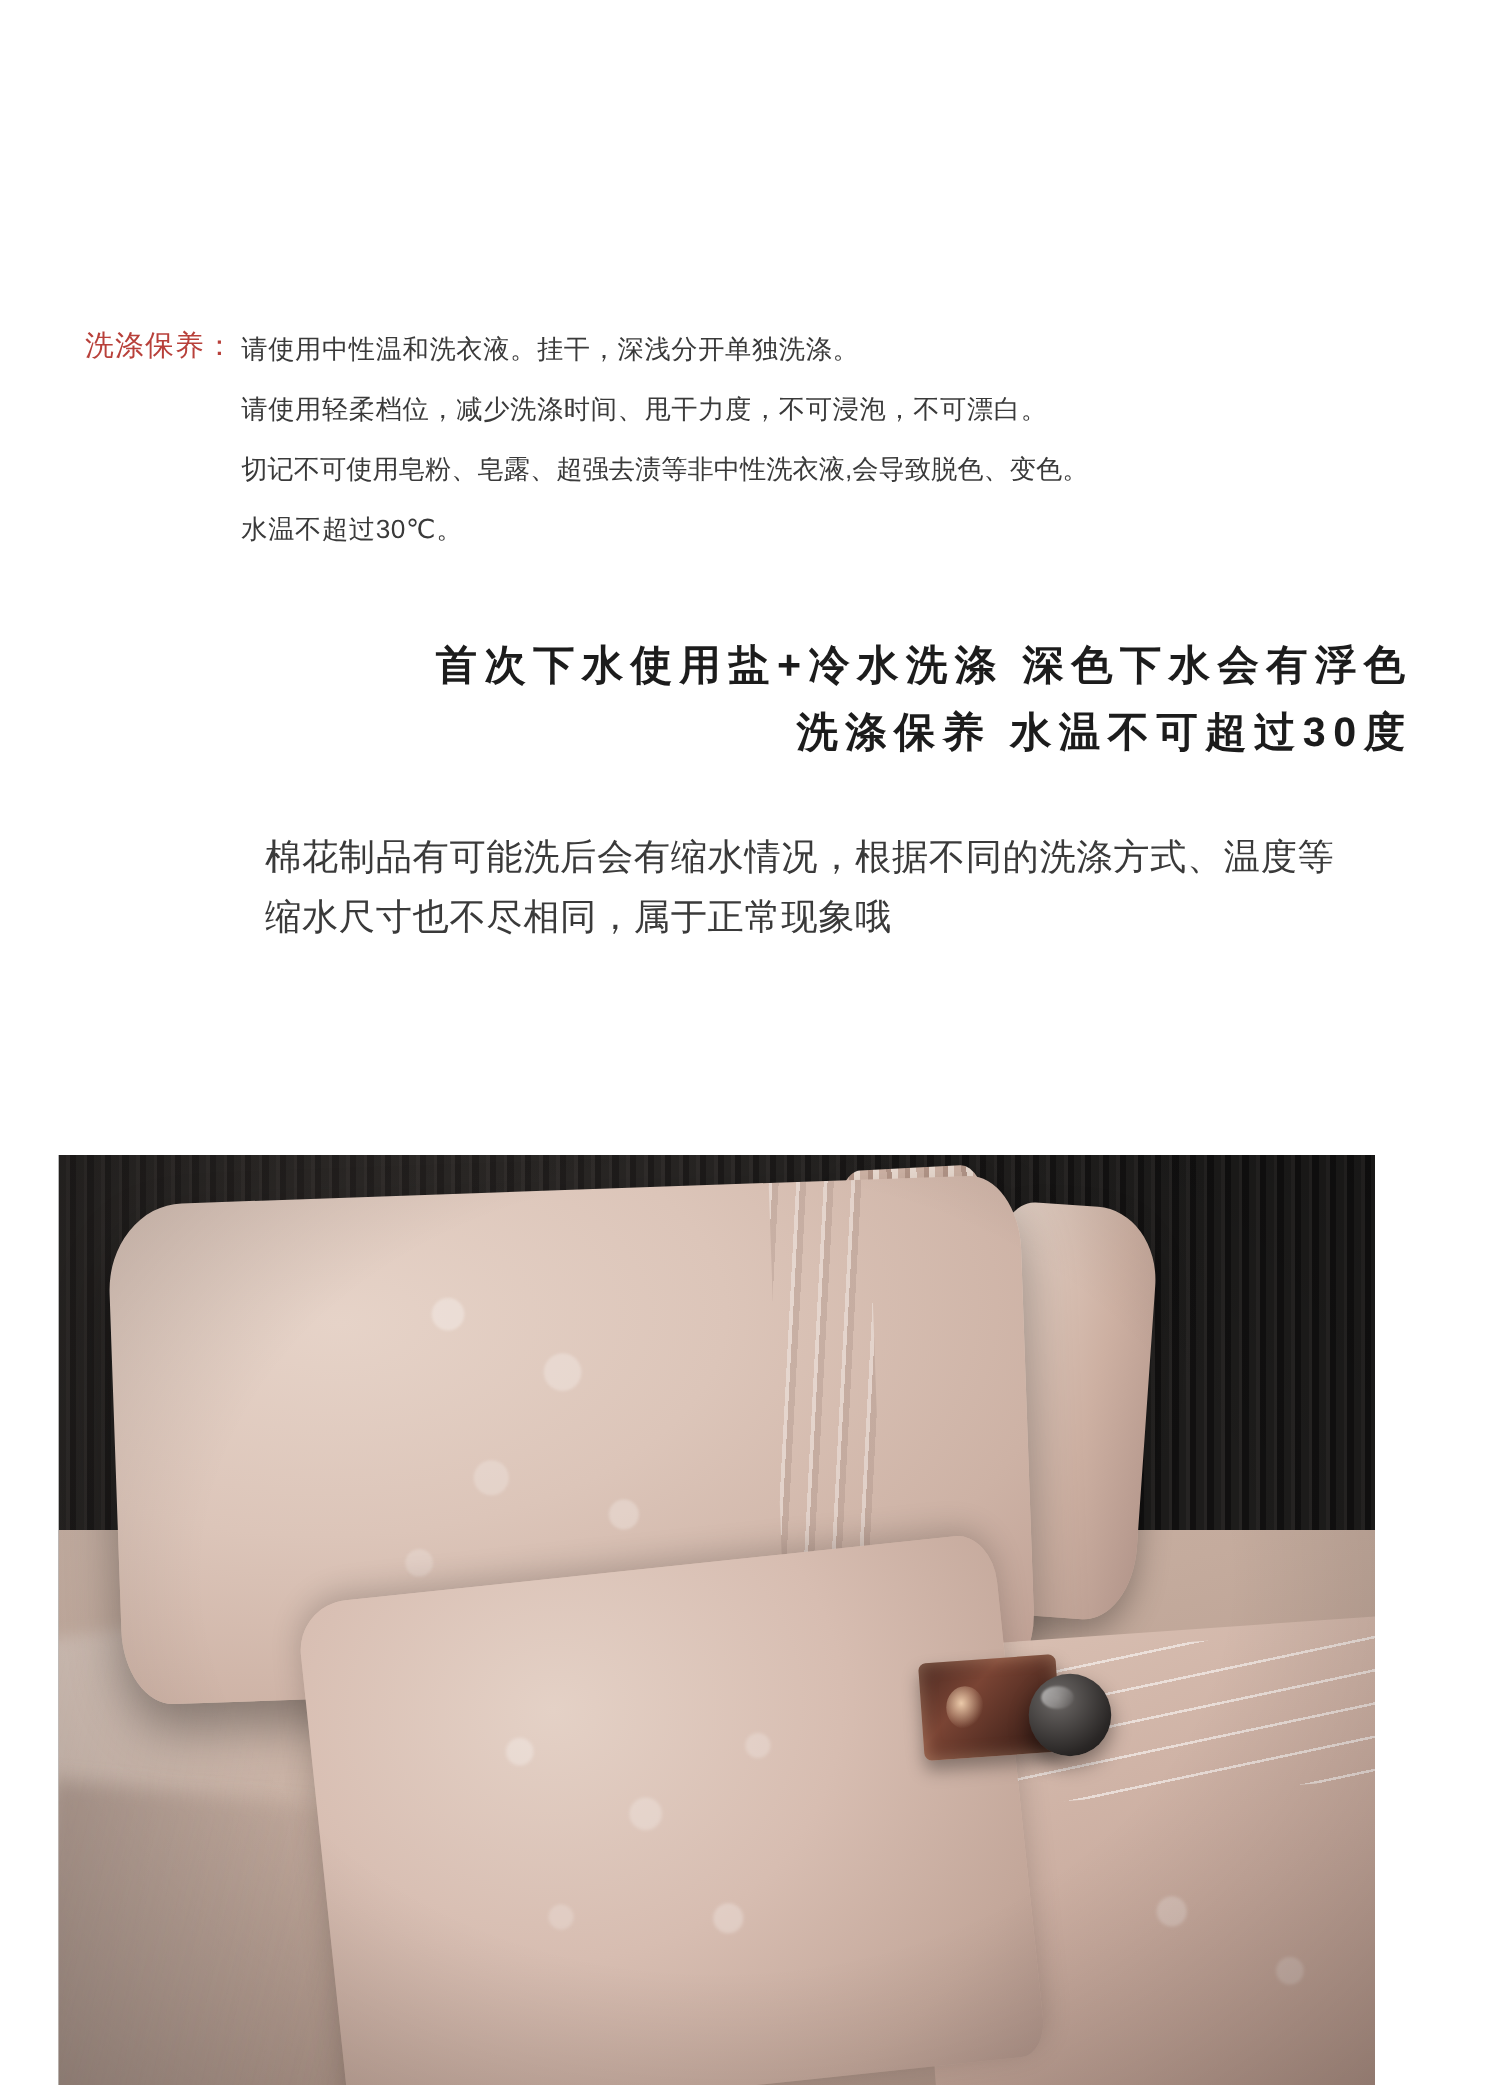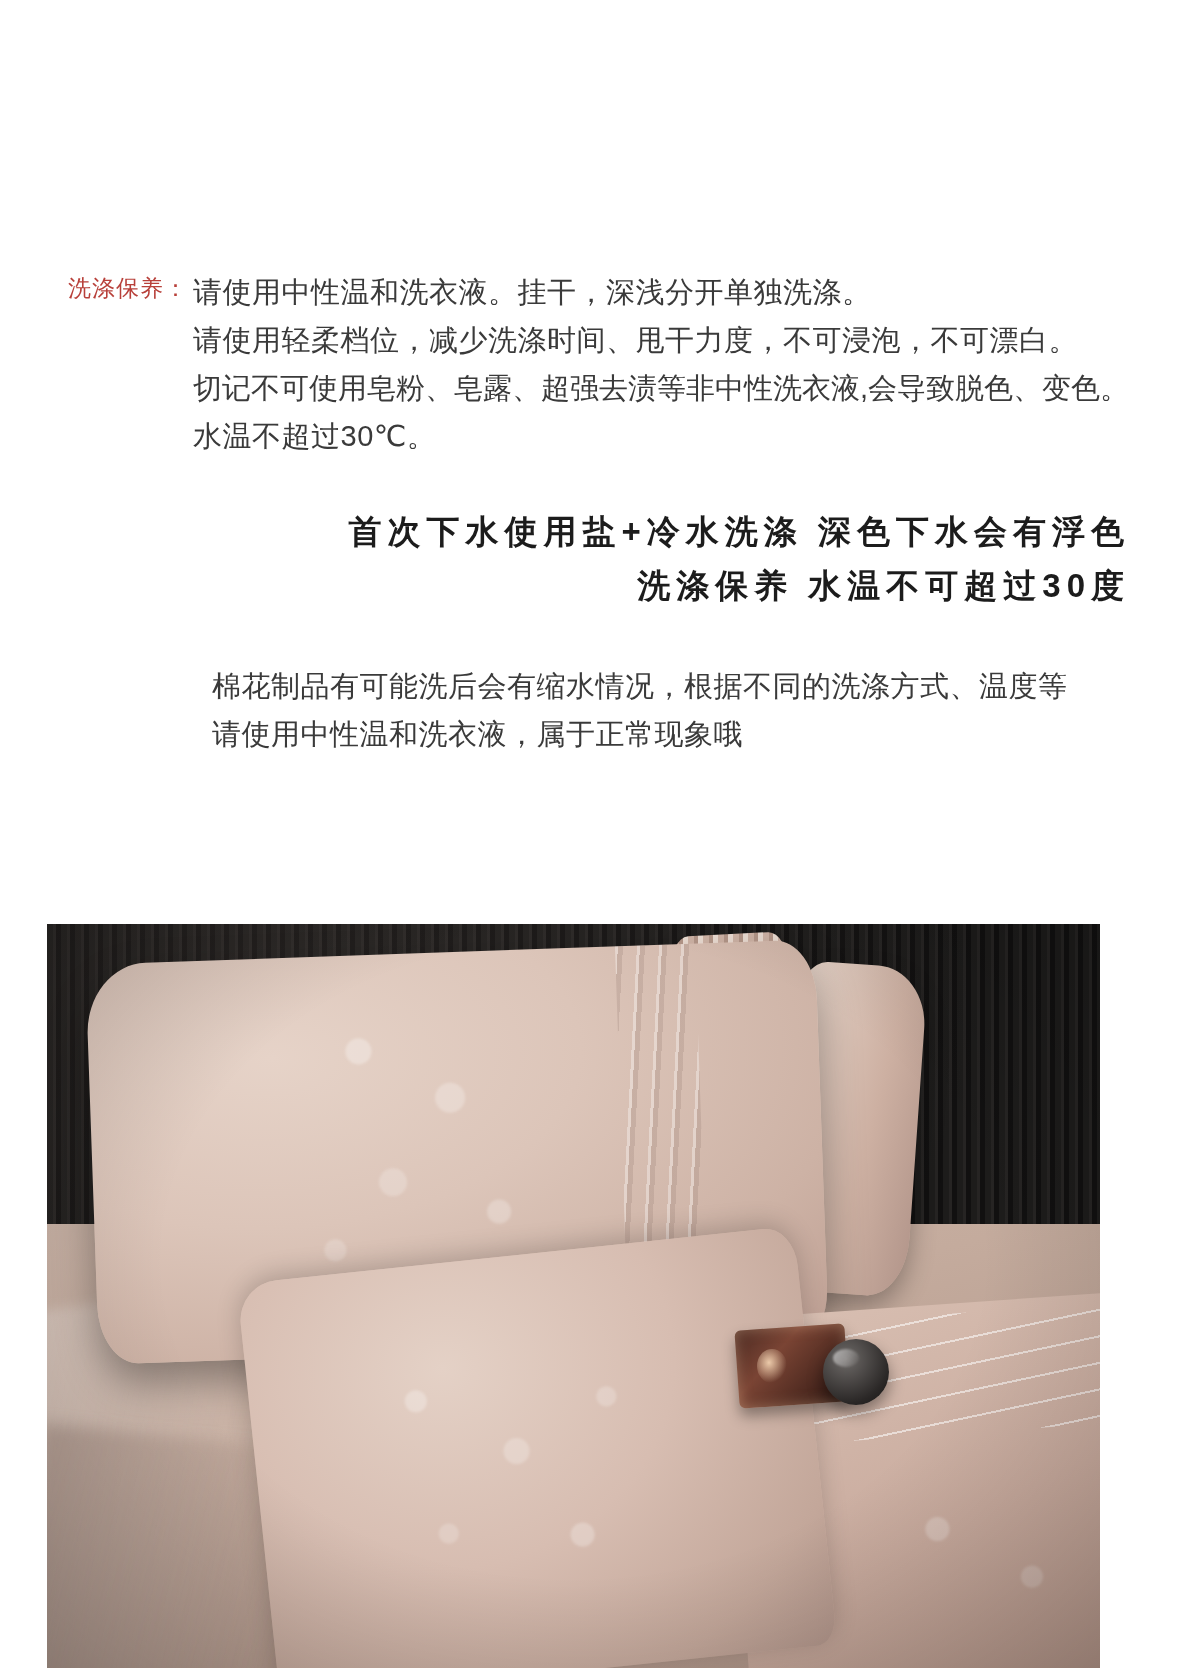--- a/index.html
+++ b/index.html
@@ -12,21 +12,21 @@
     height: 1668px;
     position: relative;
     font-family: "Liberation Sans", "DejaVu Sans", sans-serif;
     overflow: hidden;
   }
 
   
   .care-block {
     position: absolute;
     left: 68px;
-    top: 268px;
+    top: 256px;
     width: 1060px;
   }
   .care-row {
     display: flex;
     align-items: flex-start;
   }
   .care-label {
     color: #b8403a;
     font-size: 23px;
     line-height: 40px;
@@ -39,21 +39,21 @@
     font-size: 23px;
     line-height: 40px;
     flex: 0 0 auto;
     padding-right: 6px;
   }
   .care-lines {
     flex: 1 1 auto;
   }
   .care-line {
     color: #3a3a3a;
-    font-size: 29px;
+    font-size: 21px;
     line-height: 48px;
     letter-spacing: 0.5px;
     white-space: nowrap;
   }
   .care-line.tight {
     letter-spacing: 0px;
   }
 
   
   .highlight {
@@ -343,21 +343,21 @@
   </div>
 </div>
 
 <div class="highlight">
   <div class="highlight-line">首次下水使用盐+冷水洗涤 深色下水会有浮色</div>
   <div class="highlight-line">洗涤保养 水温不可超过30度</div>
 </div>
 
 <div class="note">
   <div class="note-line">棉花制品有可能洗后会有缩水情况，根据不同的洗涤方式、温度等</div>
-  <div class="note-line">请使用中性温和洗衣液，属于正常现象哦</div>
+  <div class="note-line">缩水尺寸也不尽相同，属于正常现象哦</div>
 </div>
 
 <div class="photo">
   <div class="headboard"></div>
   <div class="sheet"></div>
   <div class="sheet-fold-a"></div>
   <div class="sheet-fold-b"></div>
 
   <div class="pillow-main-edge"></div>
   <div class="ruffle"></div>

